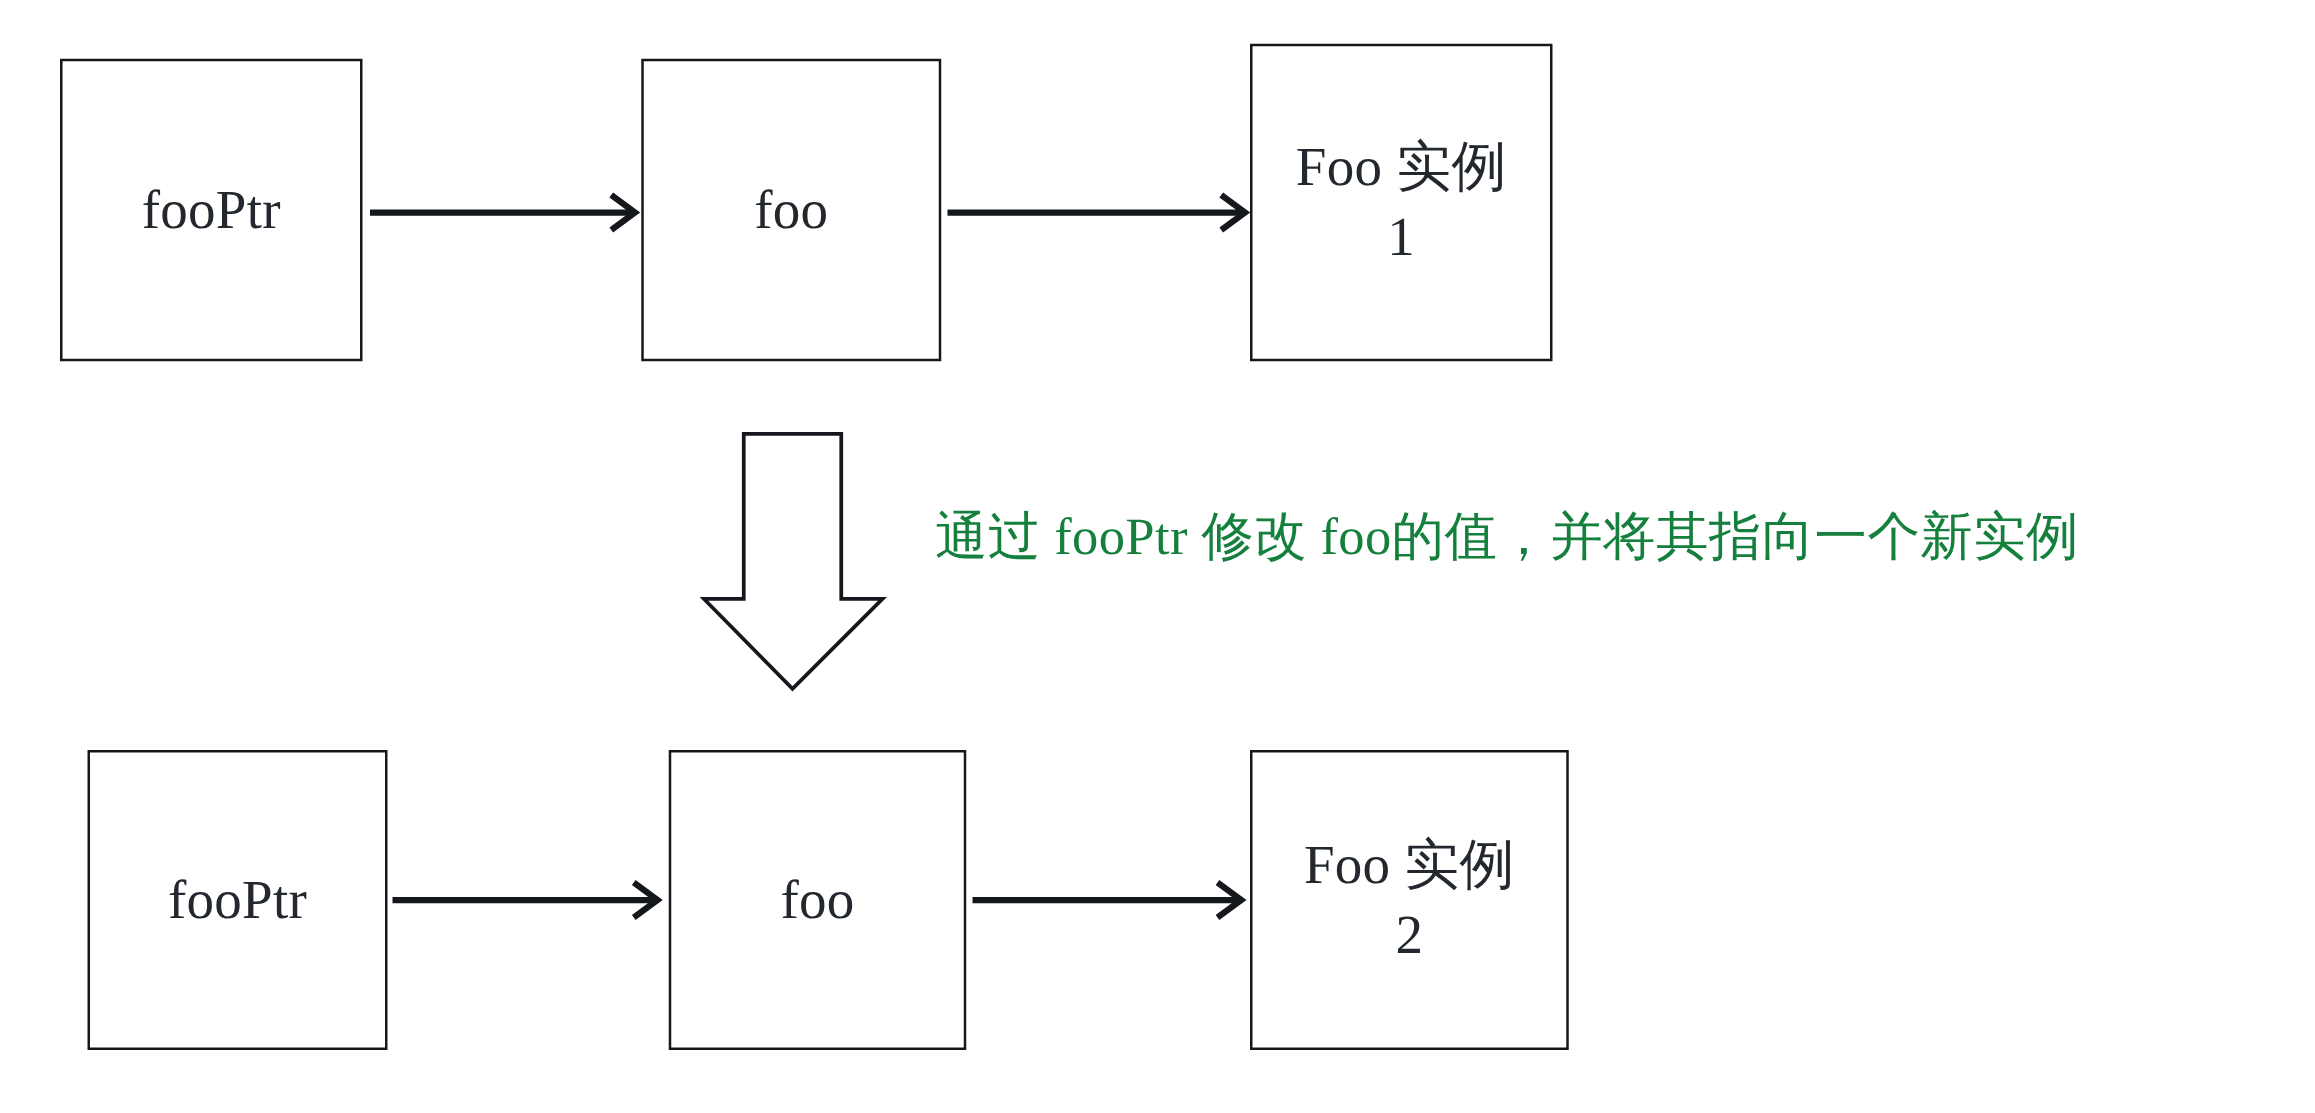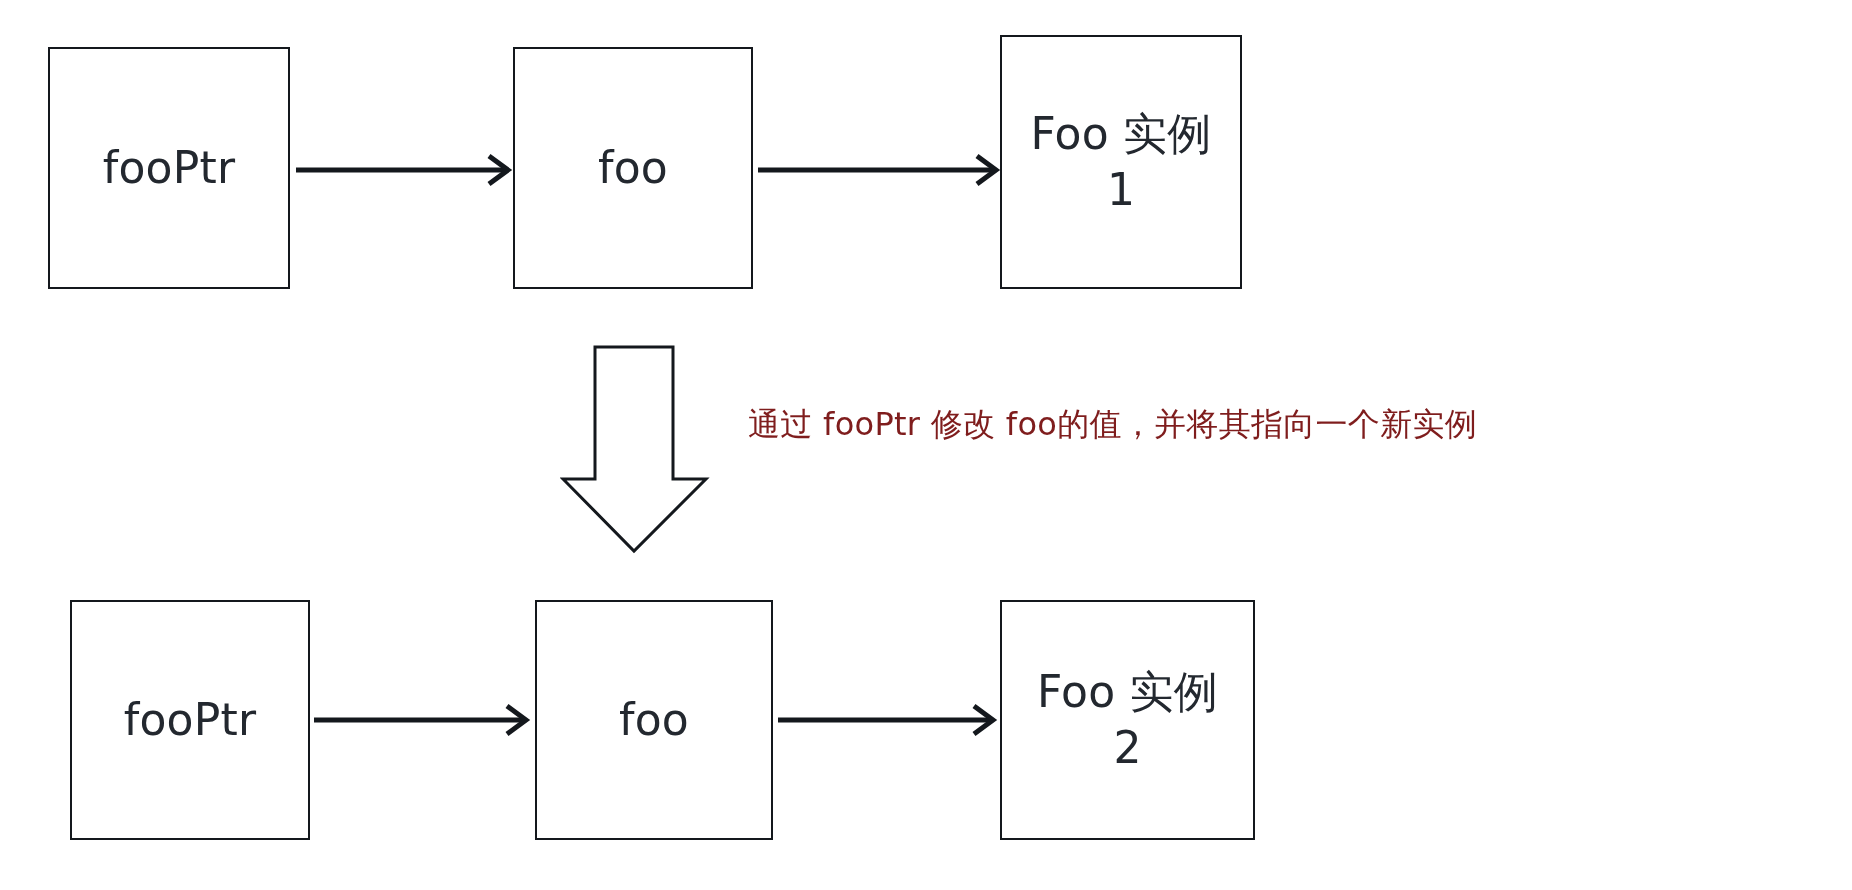--- a/index.html
+++ b/index.html
@@ -11,20 +11,21 @@
   body {
     font-family: "DejaVu Sans", "Liberation Sans", sans-serif;
     color: #23282f;
   }
   #canvas {
     position: relative;
     width: 1852px;
     height: 890px;
     background: #ffffff;
     overflow: hidden;
+    font-family: Liberation Serif, serif;
   }
   .box {
     position: absolute;
     box-sizing: border-box;
     border: 2px solid #14181d;
     background: #ffffff;
     display: flex;
     align-items: center;
     justify-content: center;
     text-align: center;
@@ -37,23 +38,23 @@
     letter-spacing: 0.2px;
     white-space: pre-line;
     padding: 0 8px;
   }
   .arrow {
     position: absolute;
   }
   .arrow svg { display: block; overflow: visible; }
   .caption {
     position: absolute;
-    font-size: 32px;
+    font-size: 42px;
     line-height: 1.2;
-    color: #7f1d1d;
+    color: #15803d;
     white-space: nowrap;
     letter-spacing: 0.3px;
   }
   .block-arrow {
     position: absolute;
   }
   .block-arrow svg { display: block; }
 </style>
 </head>
 <body>

